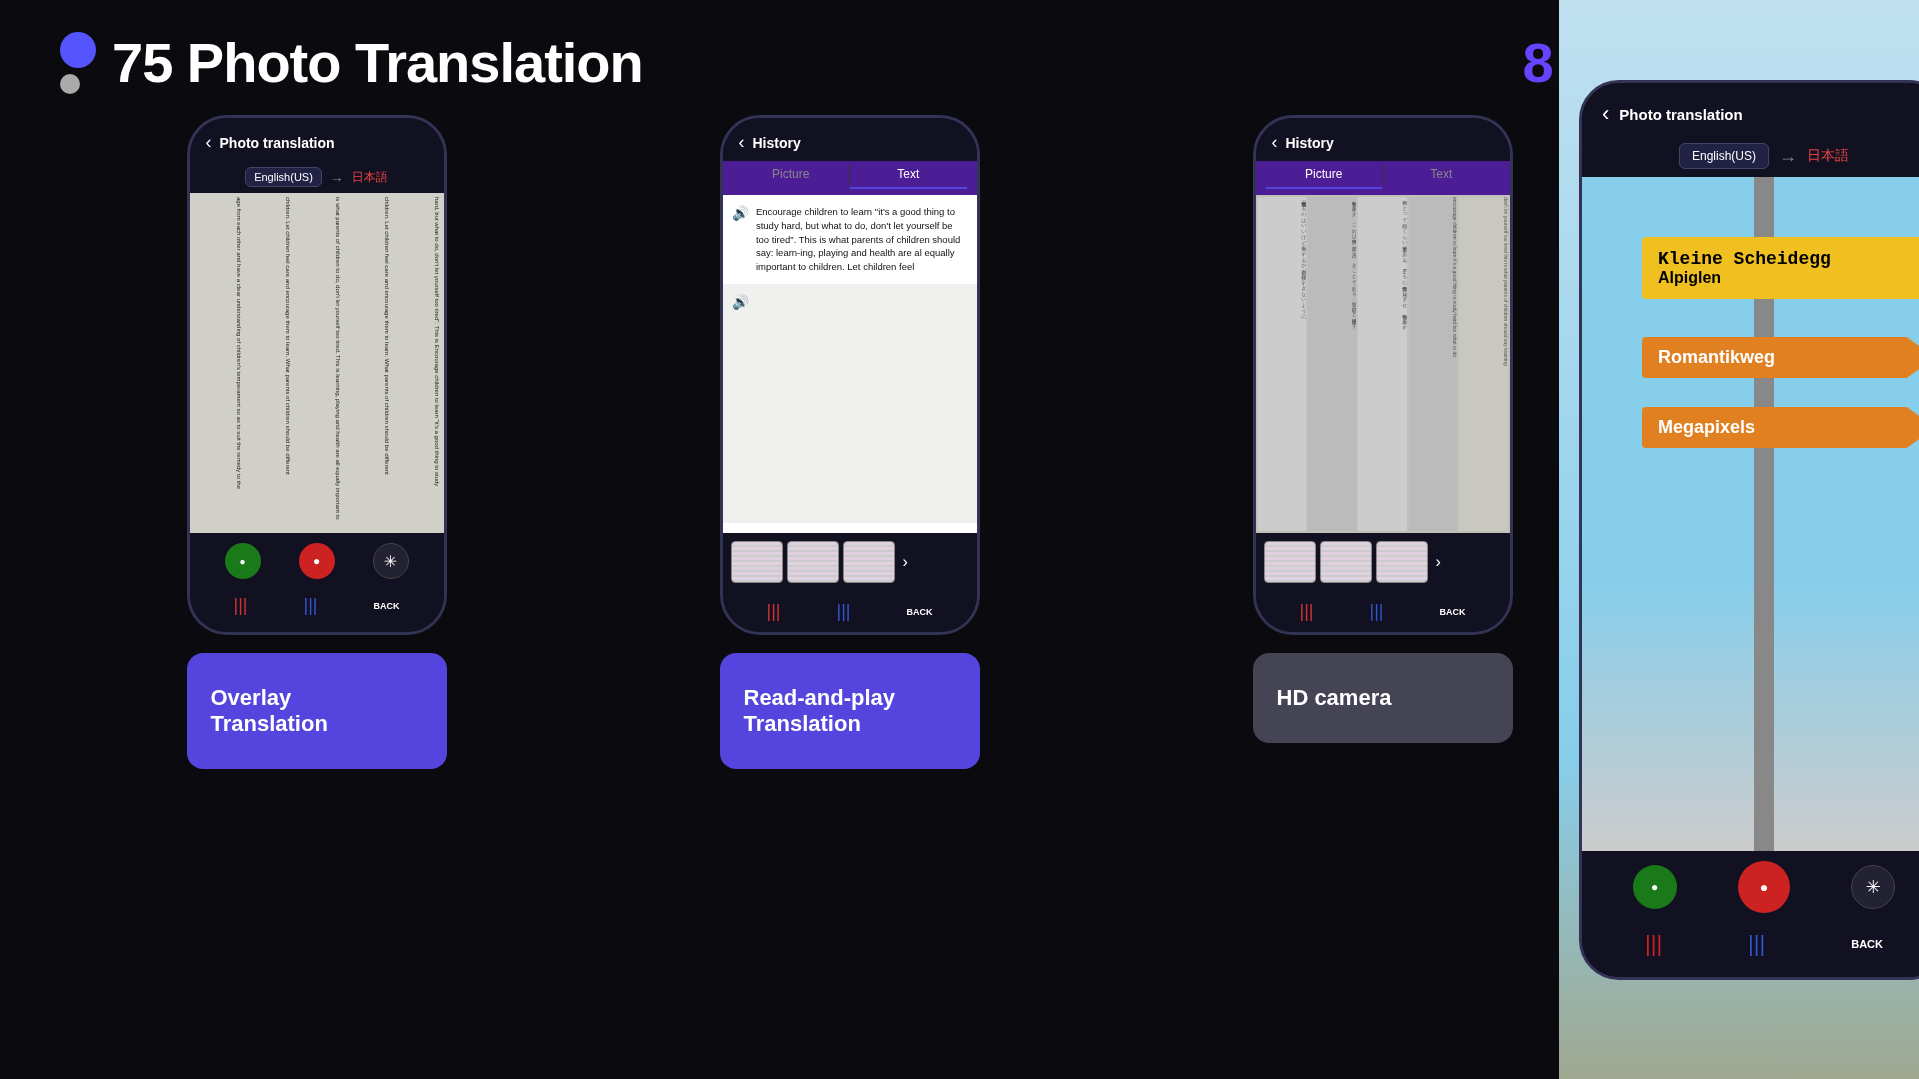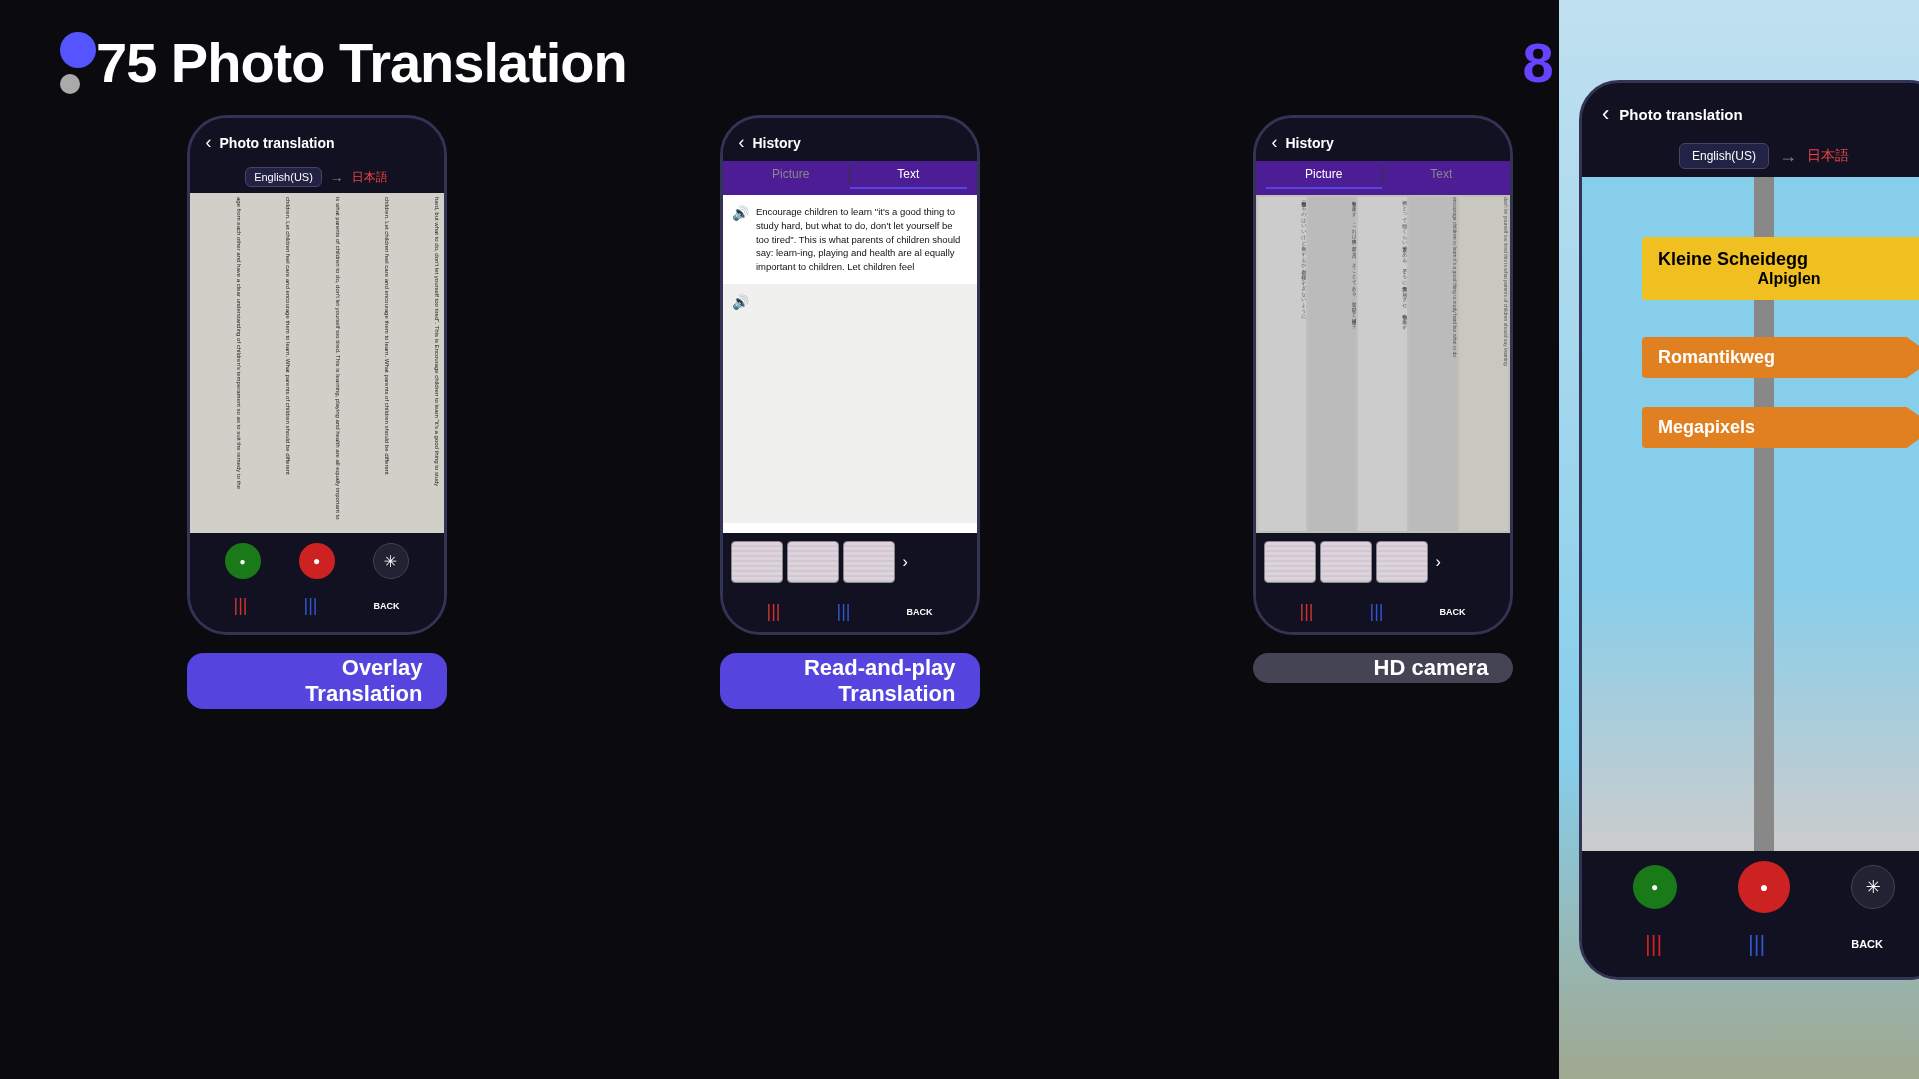--- a/index.html
+++ b/index.html
@@ -15,20 +15,21 @@
     
     .header {
       display: flex;
       justify-content: space-between;
       align-items: center;
       padding: 30px 60px 20px 60px;
     }
     .header-left {
       display: flex;
       align-items: center;
+      gap: 16px;
     }
     .dots-icon {
       display: flex;
       flex-direction: column;
       gap: 6px;
     }
     .dot-large {
       width: 36px;
       height: 36px;
       border-radius: 50%;
@@ -183,23 +184,23 @@
       color: #fff;
       font-size: 9px;
       font-family: Arial, sans-serif;
       font-weight: bold;
     }
 
     
     .label-btn {
       margin-top: 18px;
       border-radius: 16px;
-      padding: 2px 24px;
+      padding: 32px 24px;
       width: 260px;
-      text-align: right;
+      text-align: left;
       font-size: 22px;
       font-weight: 900;
       color: #fff;
       font-family: 'Arial Black', Arial, sans-serif;
     }
     .label-btn-purple { background: #5544dd; }
     .label-btn-gray { background: #444455; }
 
     
     .stats-section {
@@ -315,28 +316,27 @@
       background: #e08020;
       border-radius: 4px;
       padding: 10px 16px;
       z-index: 2;
       clip-path: polygon(0 0, 90% 0, 100% 50%, 90% 100%, 0 100%);
     }
     .sign-text {
       font-size: 18px;
       font-weight: 900;
       color: #000;
-      font-family: Liberation Sans, sans-serif;
+      font-family: Liberation Mono, monospace;
     }
     .sign-sub-text {
       font-size: 16px;
       font-weight: 900;
       color: #000;
       font-family: 'Arial Black', Arial, sans-serif;
-      text-align: center;
     }
     .sign-white-text {
       font-size: 18px;
       font-weight: 900;
       color: #fff;
       font-family: 'Arial Black', Arial, sans-serif;
     }
 
     .lp-controls {
       background: #111122;

